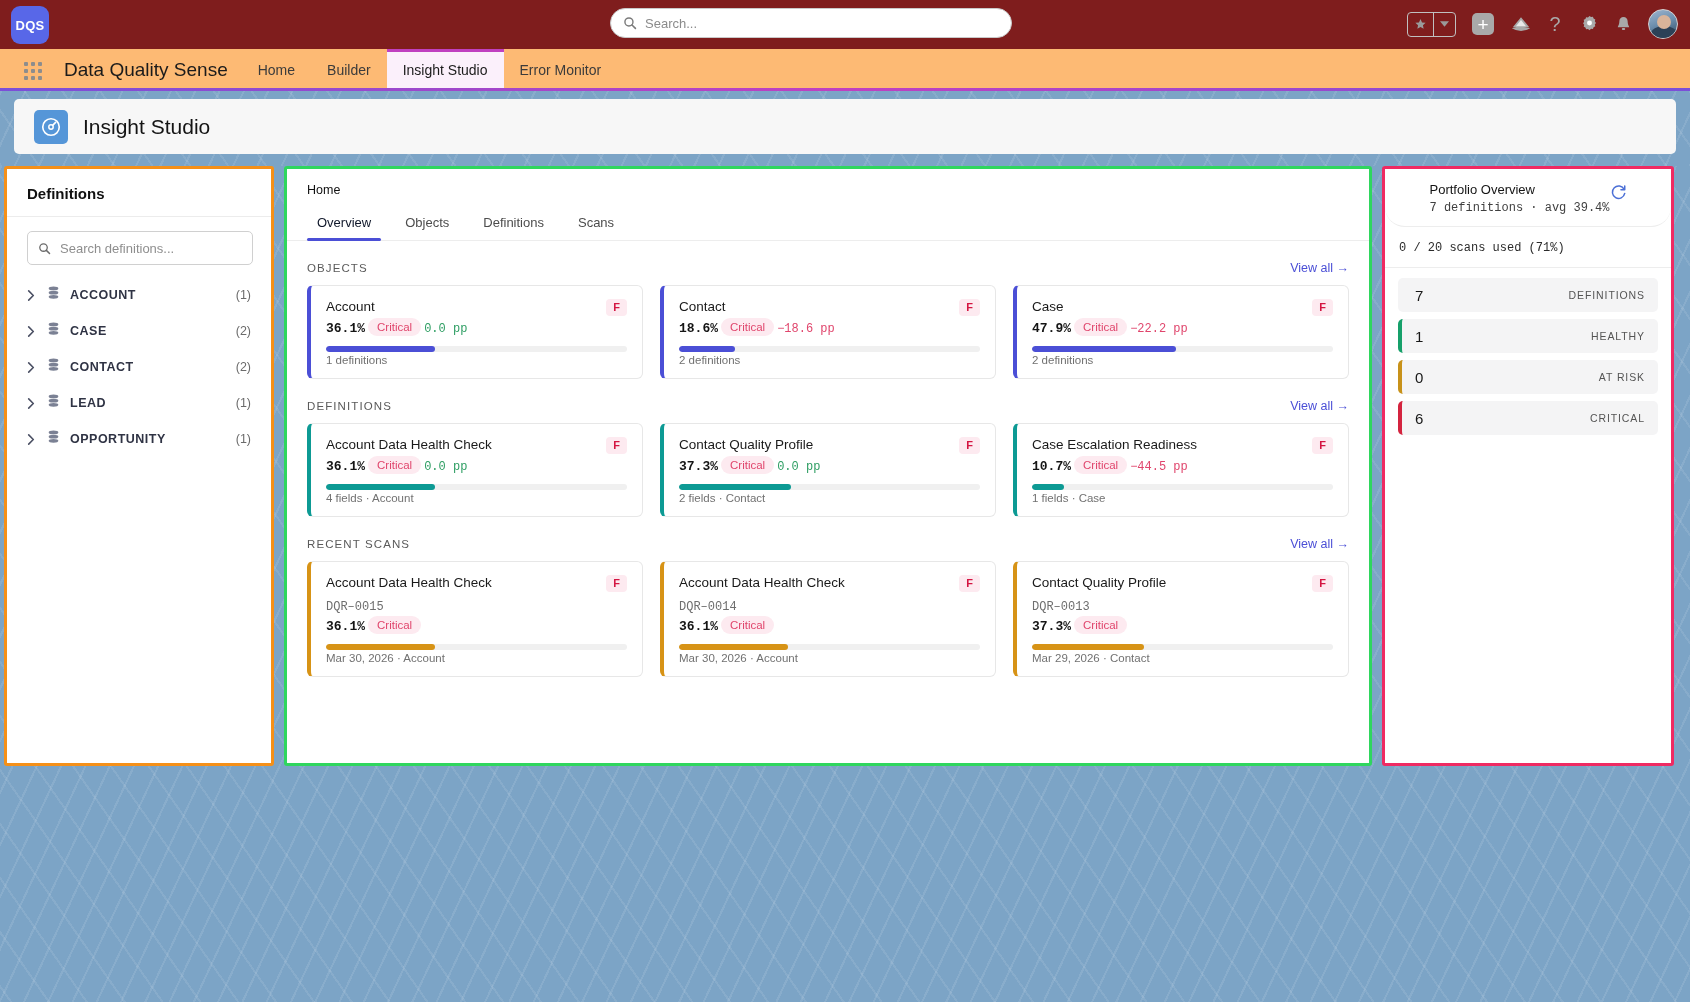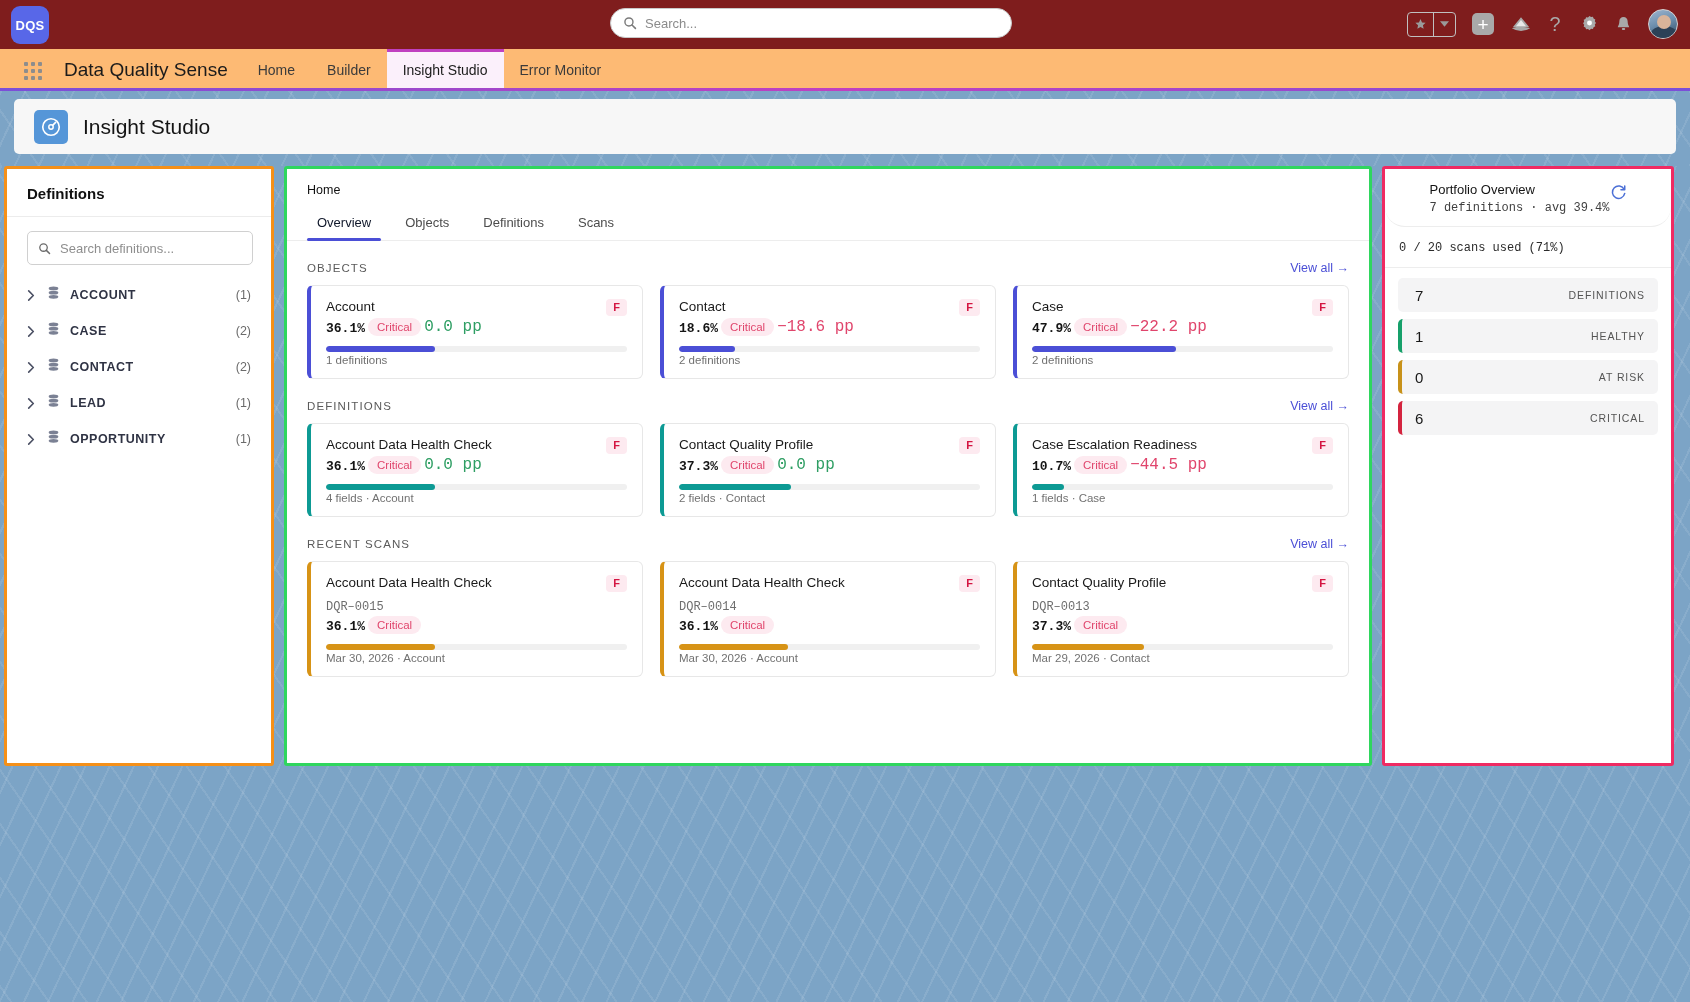--- a/index.html
+++ b/index.html
@@ -221,21 +221,21 @@
     font-size: 11px; font-weight: bold; padding: 3px 7px; border-radius: 4px;
     background: #fdeaf0; color: #d41642; line-height: 1;
   }
   .card-sub-id { font-size: 12px; color: #6e6e6e; margin-top: 8px; }
   .metric-row { display: flex; align-items: flex-end; gap: 3px; margin-top: 2px; }
   .metric-pct { font-size: 13px; font-weight: bold; color: #151515; }
   .pill {
     font-size: 11.5px; padding: 3px 9px; border-radius: 9px;
     background: #fdeaf0; color: #e0456c;
   }
-  .delta { font-size: 16px; }
+  .delta { font-size: 12px; }
   .delta.neutral { color: #2e9e63; }
   .delta.neg { color: #e0456c; }
   .bar {
     margin-top: 10px; height: 6px; border-radius: 3px; background: #f0f0f0;
     overflow: hidden;
   }
   .bar > span { display: block; height: 100%; border-radius: 3px; }
   .card-foot { font-size: 11.5px; color: #717171; margin-top: 2px; }
 
   

